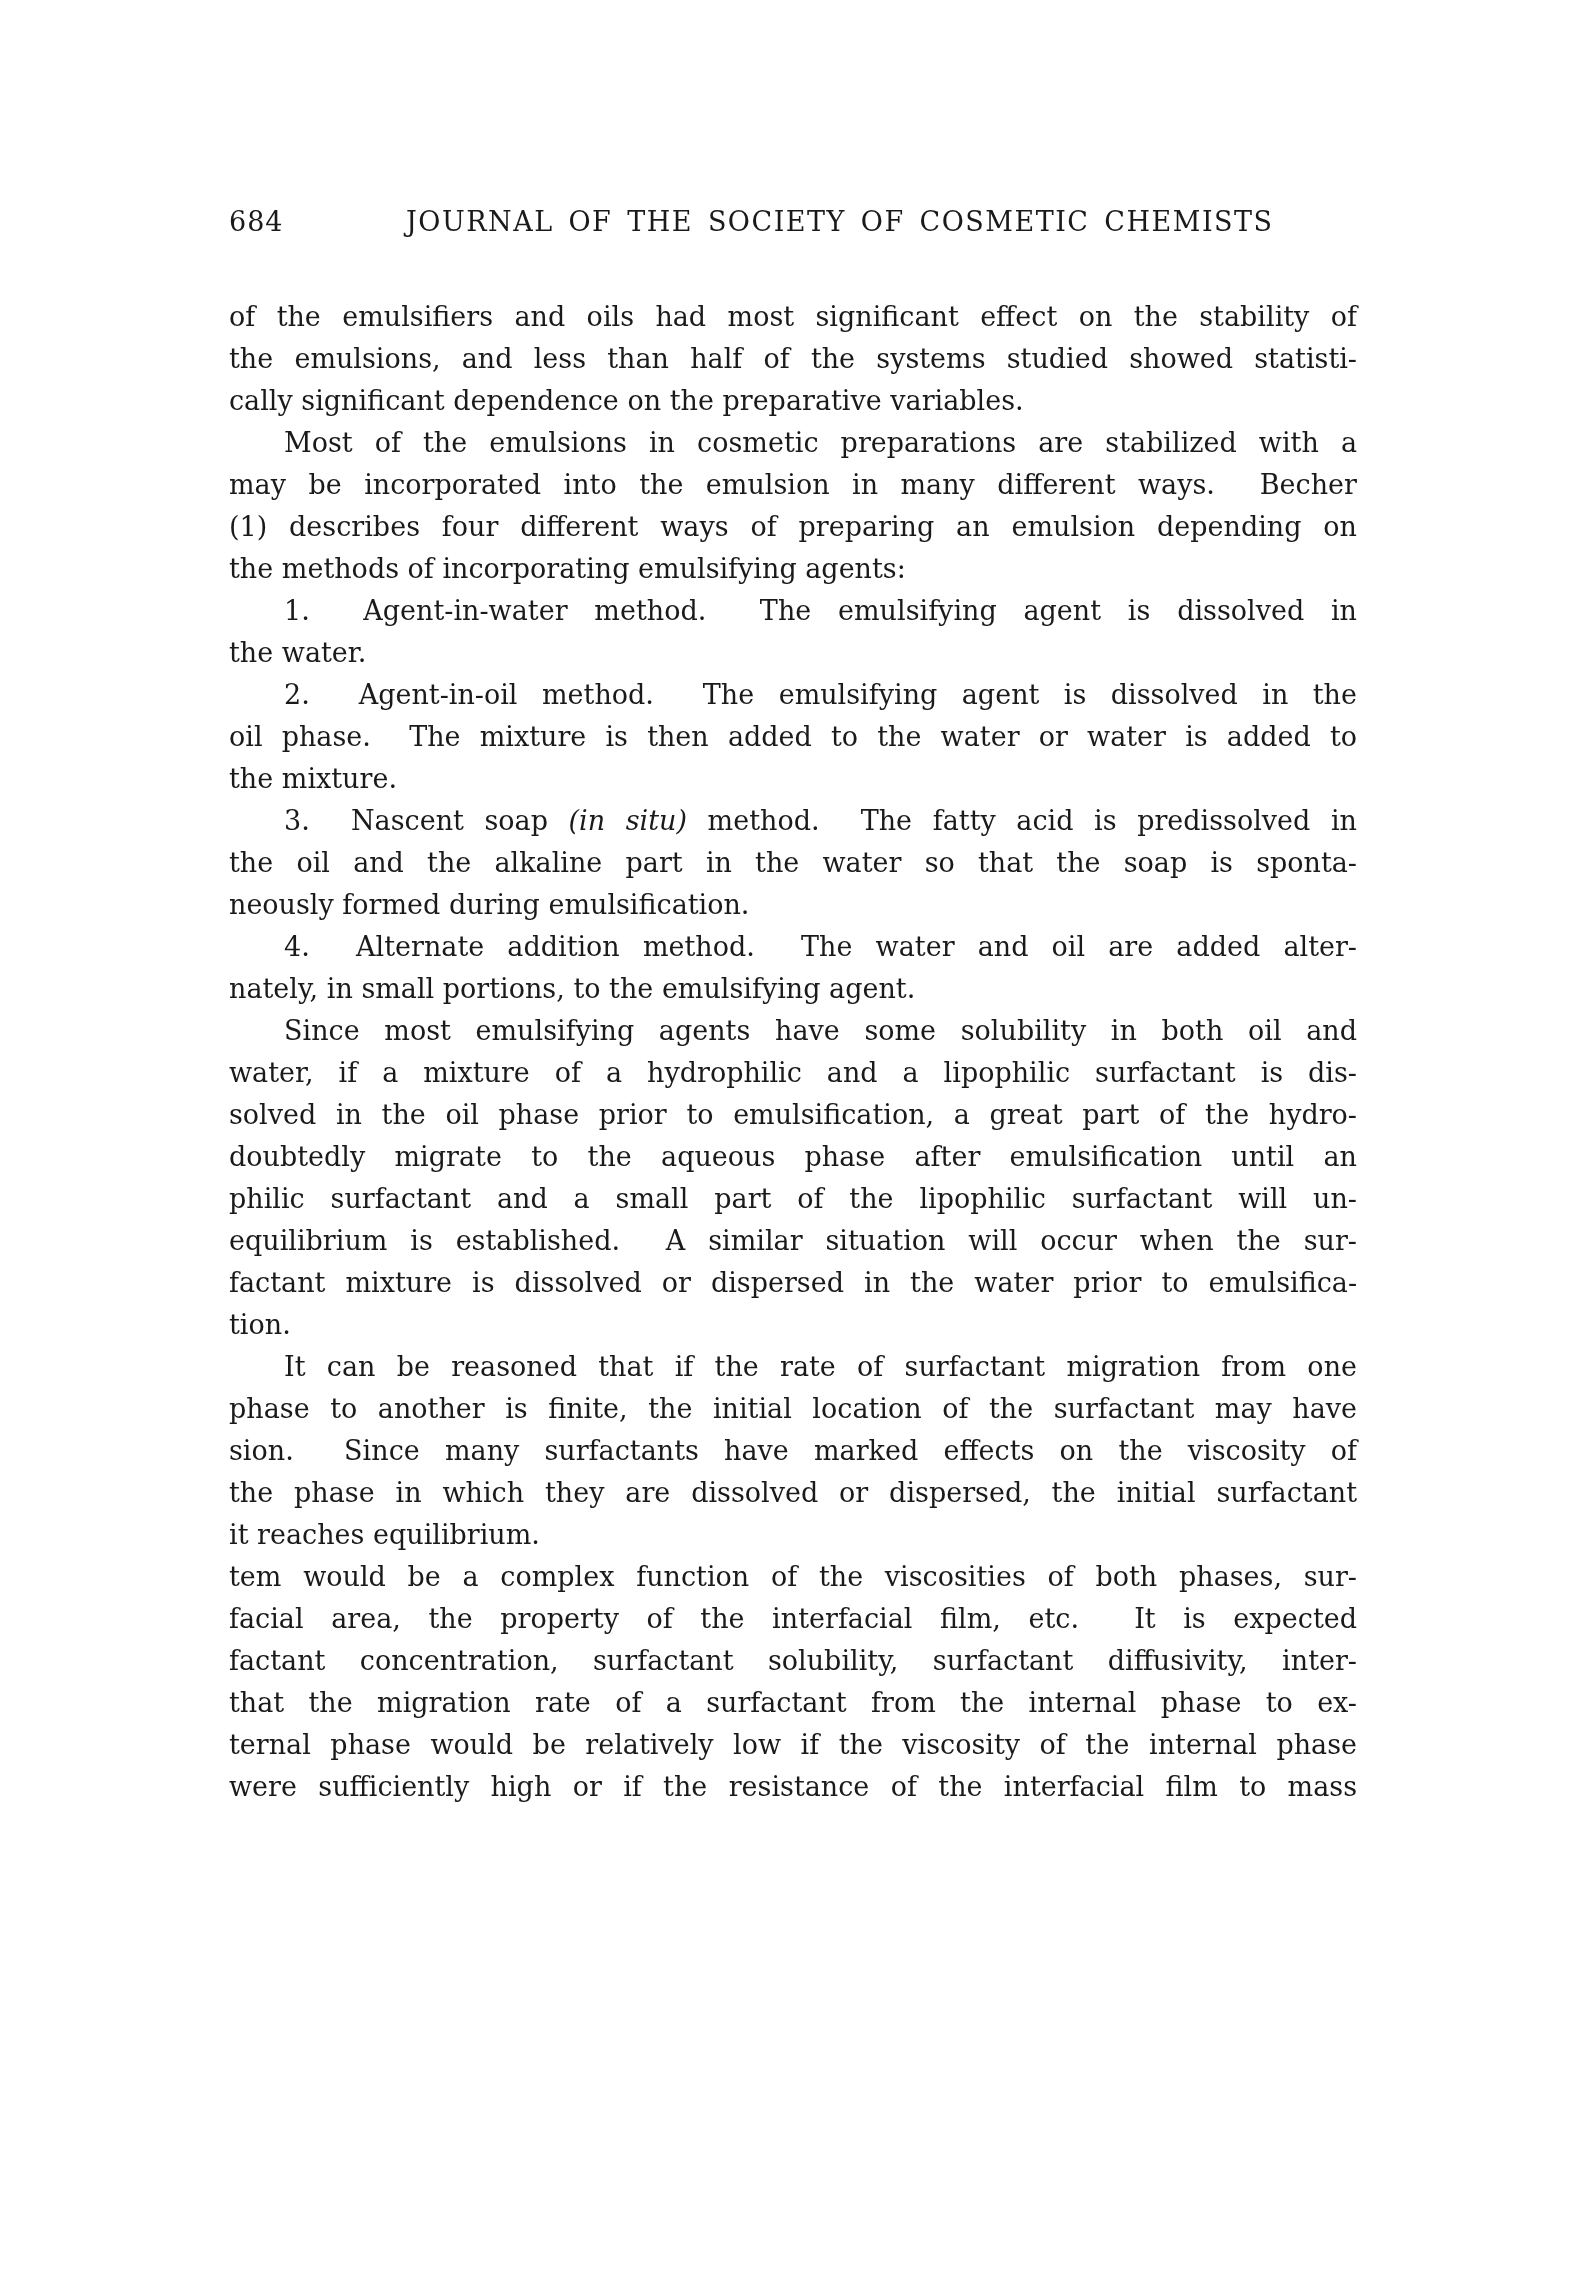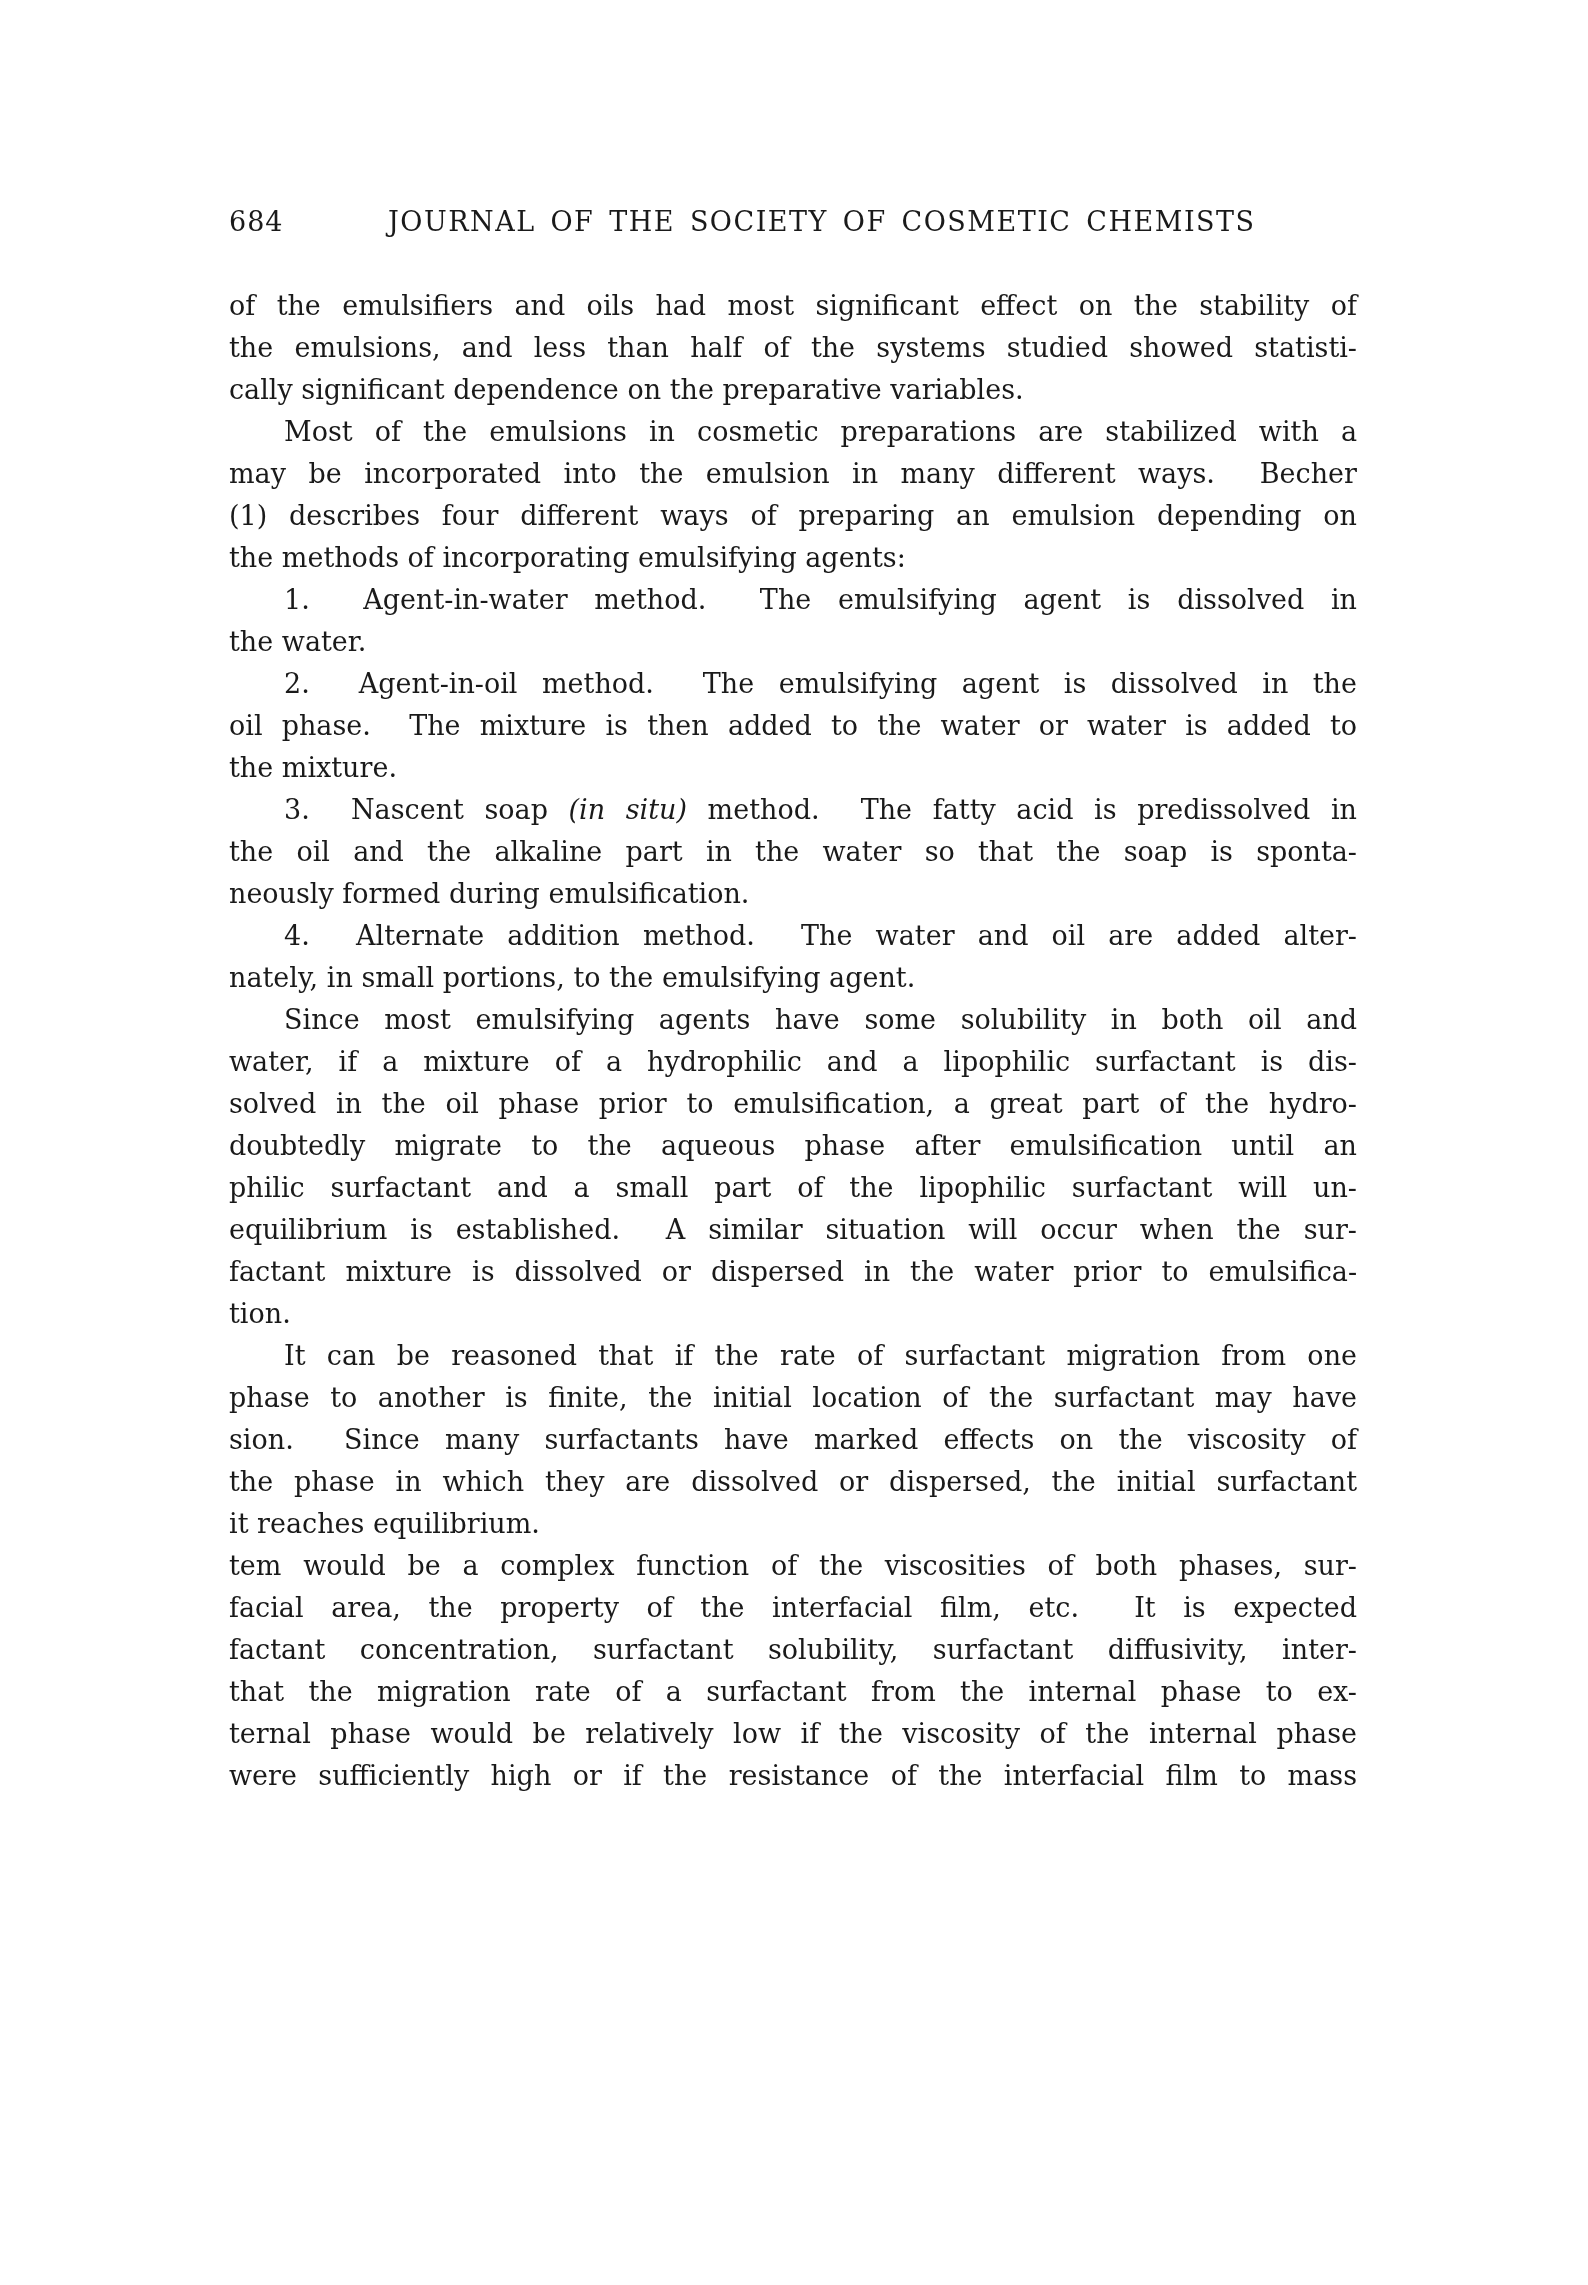--- a/index.html
+++ b/index.html
@@ -26,30 +26,30 @@
     line-height: 31px;
   }
   .page-number {
     position: absolute;
     left: 0;
     top: 0;
     letter-spacing: 1px;
   }
   .journal-title {
     position: absolute;
-    left: 159px;
+    left: 177px;
     top: 0;
     letter-spacing: 1.5px;
     word-spacing: 4.8px;
     white-space: nowrap;
   }
   .page-body {
     position: absolute;
     left: 229px;
-    top: 285px;
+    top: 296px;
     width: 1128px;
     font-size: 27px;
     line-height: 42px;
   }
   .line {
     text-align: justify;
     text-align-last: justify;
     white-space: pre-wrap;
   }
   .line.para-end {

